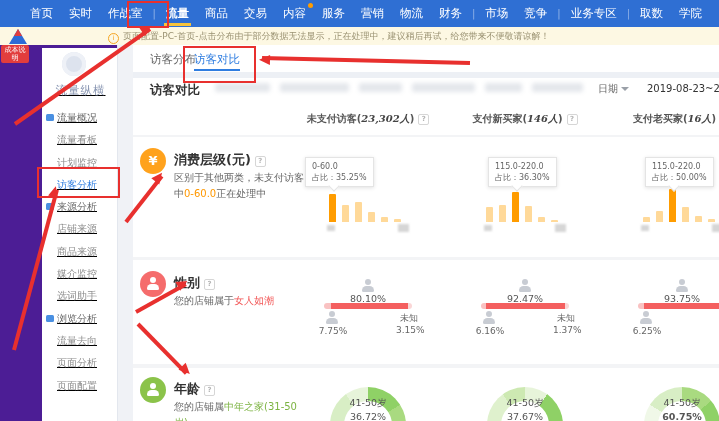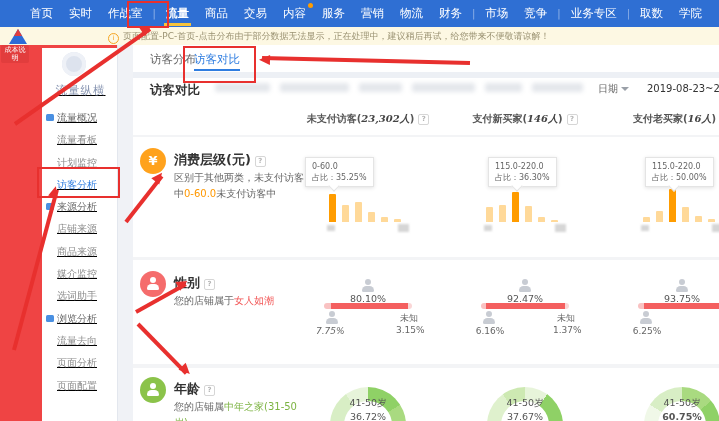--- a/index.html
+++ b/index.html
@@ -1,16 +1,16 @@
 <!DOCTYPE html>
 <html><head>
 <meta charset="utf-8">
 <style>
   html,body{margin:0;padding:0;background:#fff;}
-  #app{position:relative;width:719px;height:421px;overflow:hidden;background:#ef4444;
+  #app{position:relative;width:719px;height:421px;overflow:hidden;background:#4c1d95;
        font-family:"DejaVu Sans",sans-serif;-webkit-font-smoothing:antialiased;}
   
   #topnav{position:absolute;left:0;top:0;width:719px;height:27px;background:#2f6fd3;
           display:flex;align-items:center;padding-left:22px;box-sizing:border-box;}
   .nav-item{position:relative;color:#fff;font-size:11.5px;padding:0 8px;height:27px;
             line-height:27px;white-space:nowrap;cursor:pointer;}
   .nav-pipe{color:rgba(255,255,255,.45);font-size:10px;padding:0 2px;}
   .nav-item.active{font-weight:bold;}
   .nav-item.active .nav-underline{position:absolute;left:6px;right:6px;bottom:1px;height:3px;background:#f6c33c;}
   .nav-dot{position:absolute;top:3px;right:1px;width:5px;height:5px;border-radius:50%;background:#ff9c00;}
@@ -167,21 +167,21 @@
         <div class="col-header" style="left: 150px;">未支付访客(<i>23,302人</i>)<span class="help">?</span></div>
         <div class="col-header" style="left: 307px;">支付新买家(<i>146人</i>)<span class="help">?</span></div>
         <div class="col-header" style="left: 464px;">支付老买家(<i>16人</i>)<span class="help">?</span></div>
       </div>
     <div class="separator" style="top:90px;height:2px"></div>
     <div class="separator" style="top:212px;height:3px"></div>
     <div class="separator" style="top:319px;height:4px"></div>
     <div id="charts">
         <div class="sec-icon" style="left: 7px; top: 103px; background: rgb(255, 162, 29); line-height: 26px; font-size: 13px; font-weight: bold;">¥</div>
         <div class="sec-title" style="left: 41px; top: 106px;">消费层级(元)<span class="help">?</span></div>
-        <div class="sec-desc" style="left: 41px; top: 125px;"><span>区别于其他两类，未支付访客中</span><span style="color: rgb(255, 152, 0);">0-60.0</span><span>未支付访客中</span></div>
+        <div class="sec-desc" style="left: 41px; top: 125px;"><span>区别于其他两类，未支付访客中</span><span style="color: rgb(255, 152, 0);">0-60.0</span><span>正在处理中</span></div>
         <div class="sec-icon" style="left: 7px; top: 226px; background: rgb(245, 108, 108); line-height: 26px; font-size: 13px; font-weight: bold;">
           <span class="person" style="left: 7px; top: 6px; color: rgb(255, 255, 255);"></span>
         </div>
         <div class="sec-title" style="left: 41px; top: 229px;">性别<span class="help">?</span></div>
         <div class="sec-desc" style="left: 41px; top: 248px;"><span>您的店铺属于</span><span style="color: rgb(242, 85, 85);">女人如潮</span></div>
         <div class="sec-icon" style="left: 7px; top: 332px; background: rgb(139, 195, 74); line-height: 26px; font-size: 13px; font-weight: bold;">
           <span class="person" style="left: 7px; top: 6px; color: rgb(255, 255, 255);"></span>
         </div>
         <div class="sec-title" style="left: 41px; top: 335px;">年龄<span class="help">?</span></div>
         <div class="sec-desc" style="left: 41px; top: 354px;"><span>您的店铺属</span><span style="color: rgb(124, 179, 66);">中年之家(31-50岁)</span></div>
@@ -222,21 +222,21 @@
         <div class="tickblob" style="left: 508px; top: 180px; width: 8px; height: 6px;"></div>
         <div class="tickblob" style="left: 579px; top: 179px; width: 11px; height: 8px;"></div>
         <span class="person" style="left: 229px; top: 234px; color: rgb(200, 204, 211);"></span>
         <div class="gpct" style="left: 205px; top: 248px;">80.10%</div>
         <div class="gbar" style="left: 191px; top: 258px; width: 88px;">
           <div style="width: 7px; background: rgb(249, 194, 194);"></div>
           <div style="flex: 1 1 0%; background: rgb(244, 95, 95);"></div>
           <div style="width: 4px; background: rgb(250, 214, 214);"></div>
         </div>
         <span class="person" style="left: 193px; top: 266px; color: rgb(200, 204, 211);"></span>
-        <div class="glabel" style="left: 183px; top: 281px; width: 34px; text-align: left; font-style: italic;">7.75%</div>
+        <div class="glabel" style="left: 183px; top: 281px; width: 34px; text-align: center;">7.75%</div>
         <div class="glabel" style="left: 267px; top: 267px;">未知</div>
         <div class="glabel" style="left: 263px; top: 280px;">3.15%</div>
         <span class="person" style="left: 386px; top: 234px; color: rgb(200, 204, 211);"></span>
         <div class="gpct" style="left: 362px; top: 248px;">92.47%</div>
         <div class="gbar" style="left: 348px; top: 258px; width: 88px;">
           <div style="width: 5px; background: rgb(249, 194, 194);"></div>
           <div style="flex: 1 1 0%; background: rgb(244, 95, 95);"></div>
           <div style="width: 4px; background: rgb(250, 214, 214);"></div>
         </div>
         <span class="person" style="left: 350px; top: 266px; color: rgb(200, 204, 211);"></span>

